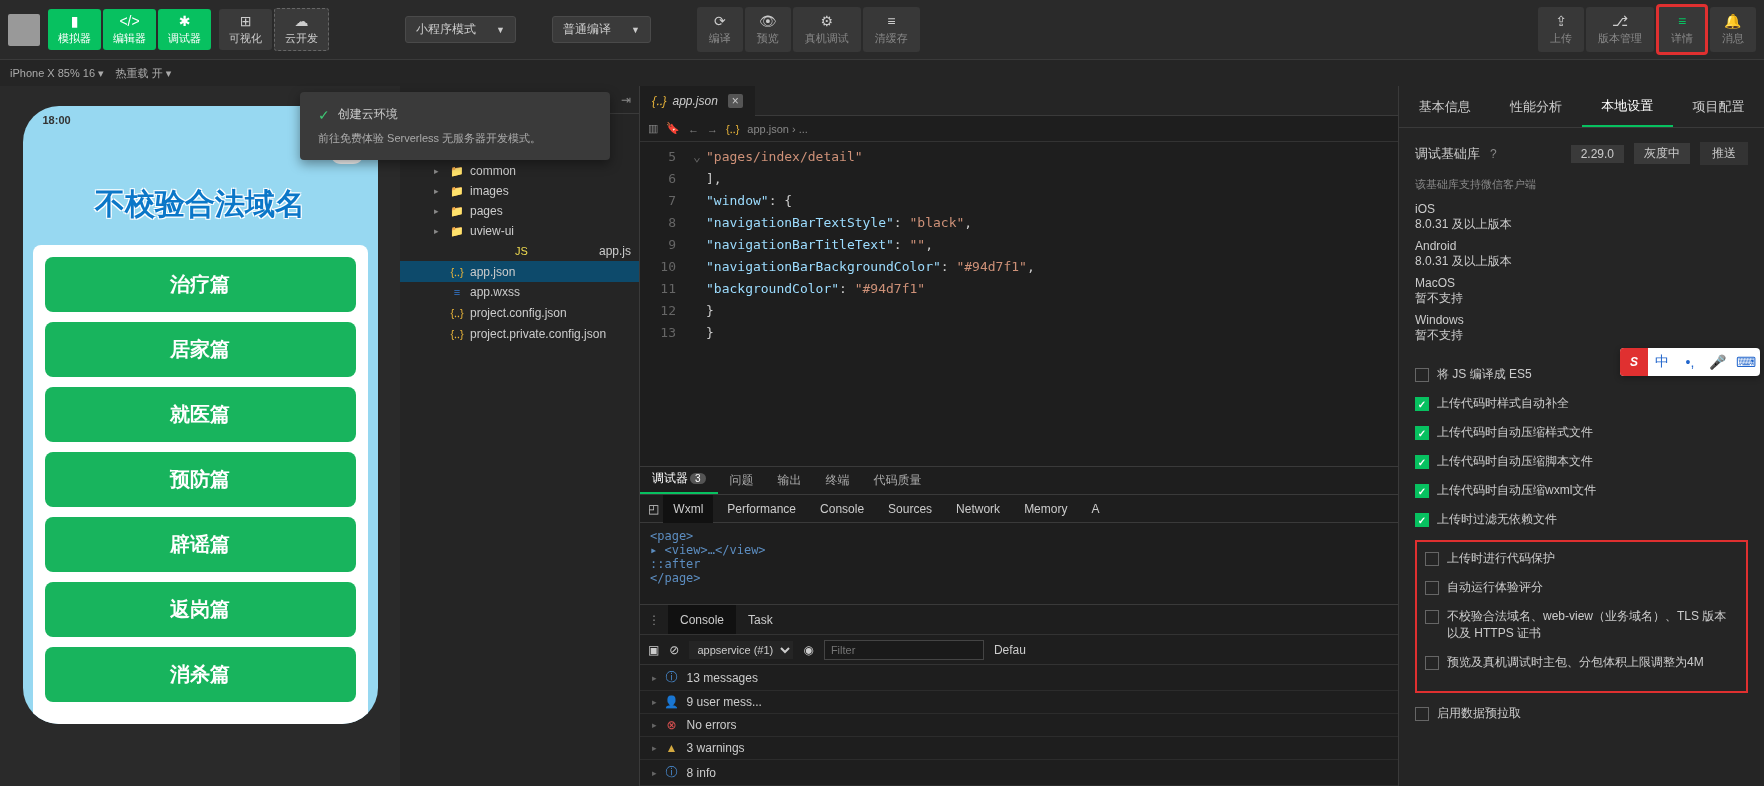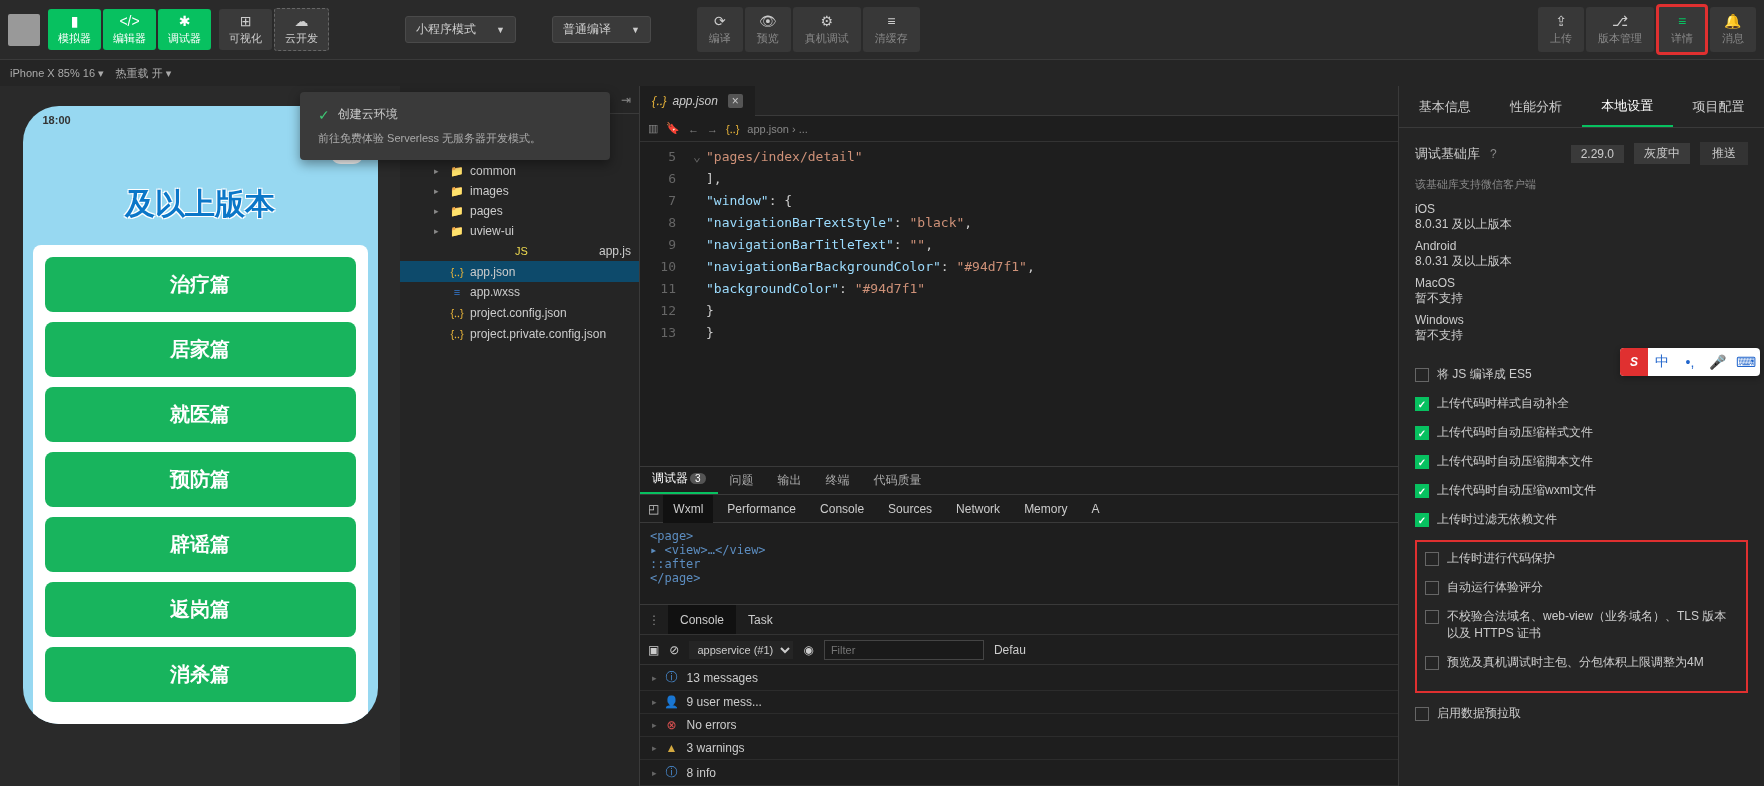--- a/index.html
+++ b/index.html
@@ -218,21 +218,21 @@
     <div class="phone">
       <div class="phone-top">
           <span>18:00</span>
         </div>
       <div class="phone-title-row">
         <div class="pill">
           <span><span class="dot"></span><span class="dot"></span><span class="dot"></span></span>
           <span class="circle"></span>
         </div>
       </div>
-      <div class="app-title">及以上版本</div>
+      <div class="app-title">不校验合法域名</div>
       <div class="card" id="sim-menu">
           <div class="menu-btn">治疗篇</div>
           <div class="menu-btn">居家篇</div>
           <div class="menu-btn">就医篇</div>
           <div class="menu-btn">预防篇</div>
           <div class="menu-btn">辟谣篇</div>
           <div class="menu-btn">返岗篇</div>
           <div class="menu-btn">消杀篇</div>
         </div>
     </div>

